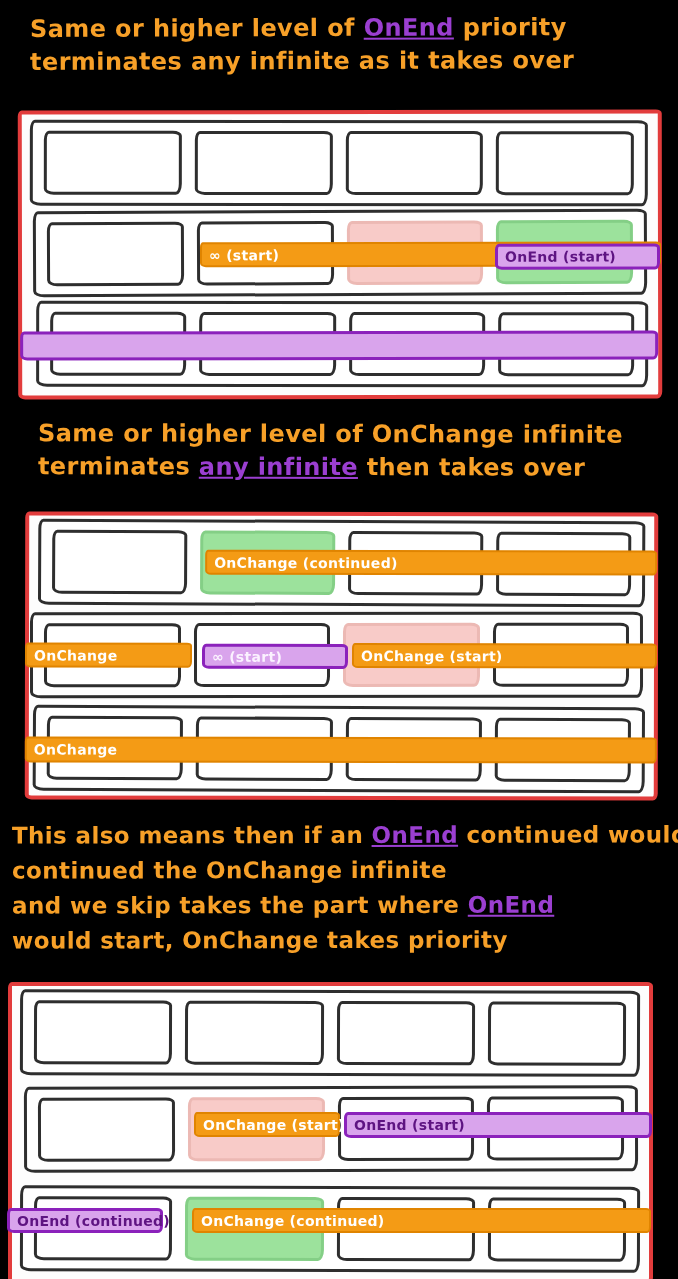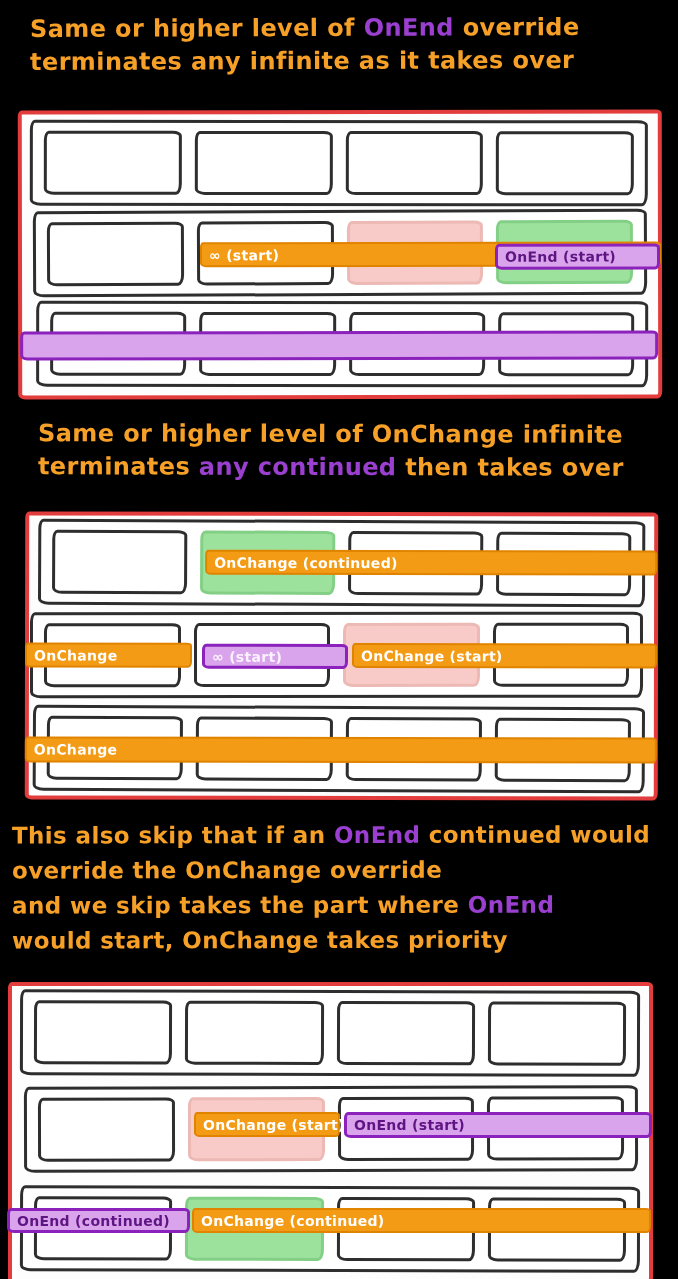--- a/index.html
+++ b/index.html
@@ -22,21 +22,21 @@
     font-weight: 700;
     font-size: 24px;
     line-height: 33px;
     letter-spacing: 0.4px;
     white-space: nowrap;
   }
   .caption-1 { left: 30px; top: 12px; transform: rotate(-0.2deg); }
   .caption-2 { left: 38px; top: 418px; transform: rotate(0.15deg); }
   .caption-3 { left: 12px; top: 818px; font-size: 23px; line-height: 35px; transform: rotate(-0.1deg); }
   .seg-orange { color: var(--orange); }
-  .seg-purple { color: var(--purple-text); }
+  .seg-purple { color: var(--purple-text); text-decoration: underline; }
 
   
   .panel {
     position: absolute;
     box-sizing: border-box;
     background: var(--panel-bg);
     border: 4px solid var(--panel-border-red);
     border-radius: 4px 6px 5px 7px / 6px 4px 7px 5px;
   }
   .panel-1 { left: 18px; top: 110px; width: 644px; height: 289px; transform: rotate(-0.1deg); }
@@ -116,30 +116,30 @@
   
   .bar-p2-cont     { left: 176px; top: 34px;  right: -3px; height: 25px; }
   .bar-p2-left     { left: -4px;  top: 127px; width: 167px; height: 25px; }
   .bar-p2-infstart { left: 173px; top: 128px; width: 146px; height: 25px; }
   .bar-p2-start    { left: 323px; top: 127px; right: -3px; height: 25px; }
   .bar-p2-full     { left: -4px;  top: 221px; right: -3px; height: 26px; }
 
   
   .bar-p3-chstart { left: 182px; top: 126px; width: 146px; height: 25px; }
   .bar-p3-oestart { left: 332px; top: 126px; right: -3px; height: 26px; }
-  .bar-p3-oecont  { left: -5px;  top: 222px; width: 183px; height: 25px; z-index: 6; }
+  .bar-p3-oecont  { left: -5px;  top: 222px; width: 156px; height: 25px; z-index: 6; }
   .bar-p3-chcont  { left: 180px; top: 222px; right: -2px; height: 25px; z-index: 5; }
 </style>
 </head>
 <body>
 
 <div class="stage">
 
   <div class="caption caption-1">
-    <div class="cap-line"><span class="seg-orange">Same or higher level of </span><span class="seg-purple">OnEnd</span><span class="seg-orange"> override</span></div>
+    <div class="cap-line"><span class="seg-orange">Same or higher level of </span><span class="seg-purple">OnEnd</span><span class="seg-orange"> priority</span></div>
     <div class="cap-line"><span class="seg-orange">terminates any infinite as it takes over</span></div>
   </div>
 
   <div class="panel panel-1 p1">
     <div class="row row-1">
       <div class="box"></div>
       <div class="box"></div>
       <div class="box"></div>
       <div class="box"></div>
     </div>
@@ -159,21 +159,21 @@
       <span class="bar-label">∞ (start)</span>
     </div>
     <div class="bar bar-purple bar-p1-onend">
       <span class="bar-label">OnEnd (start)</span>
     </div>
     <div class="bar bar-purple bar-p1-full"></div>
   </div>
 
   <div class="caption caption-2">
     <div class="cap-line"><span class="seg-orange">Same or higher level of OnChange infinite</span></div>
-    <div class="cap-line"><span class="seg-orange">terminates </span><span class="seg-purple">any continued</span><span class="seg-orange"> then takes over</span></div>
+    <div class="cap-line"><span class="seg-orange">terminates </span><span class="seg-purple">any infinite</span><span class="seg-orange"> then takes over</span></div>
   </div>
 
   <div class="panel panel-2 p2">
     <div class="row row-1">
       <div class="box"></div>
       <div class="box fill-green"></div>
       <div class="box"></div>
       <div class="box"></div>
     </div>
     <div class="row row-2">
@@ -199,22 +199,22 @@
     </div>
     <div class="bar bar-orange bar-p2-start">
       <span class="bar-label">OnChange (start)</span>
     </div>
     <div class="bar bar-orange bar-p2-full">
       <span class="bar-label">OnChange</span>
     </div>
   </div>
 
   <div class="caption caption-3">
-    <div class="cap-line"><span class="seg-orange">This also skip that if an </span><span class="seg-purple">OnEnd</span><span class="seg-orange"> continued would</span></div>
-    <div class="cap-line"><span class="seg-orange">override the OnChange override</span></div>
+    <div class="cap-line"><span class="seg-orange">This also means then if an </span><span class="seg-purple">OnEnd</span><span class="seg-orange"> continued would</span></div>
+    <div class="cap-line"><span class="seg-orange">continued the OnChange infinite</span></div>
     <div class="cap-line"><span class="seg-orange">and we skip takes the part where </span><span class="seg-purple">OnEnd</span></div>
     <div class="cap-line"><span class="seg-orange">would start, OnChange takes priority</span></div>
   </div>
 
   <div class="panel panel-3 p3">
     <div class="row row-1">
       <div class="box"></div>
       <div class="box"></div>
       <div class="box"></div>
       <div class="box"></div>

